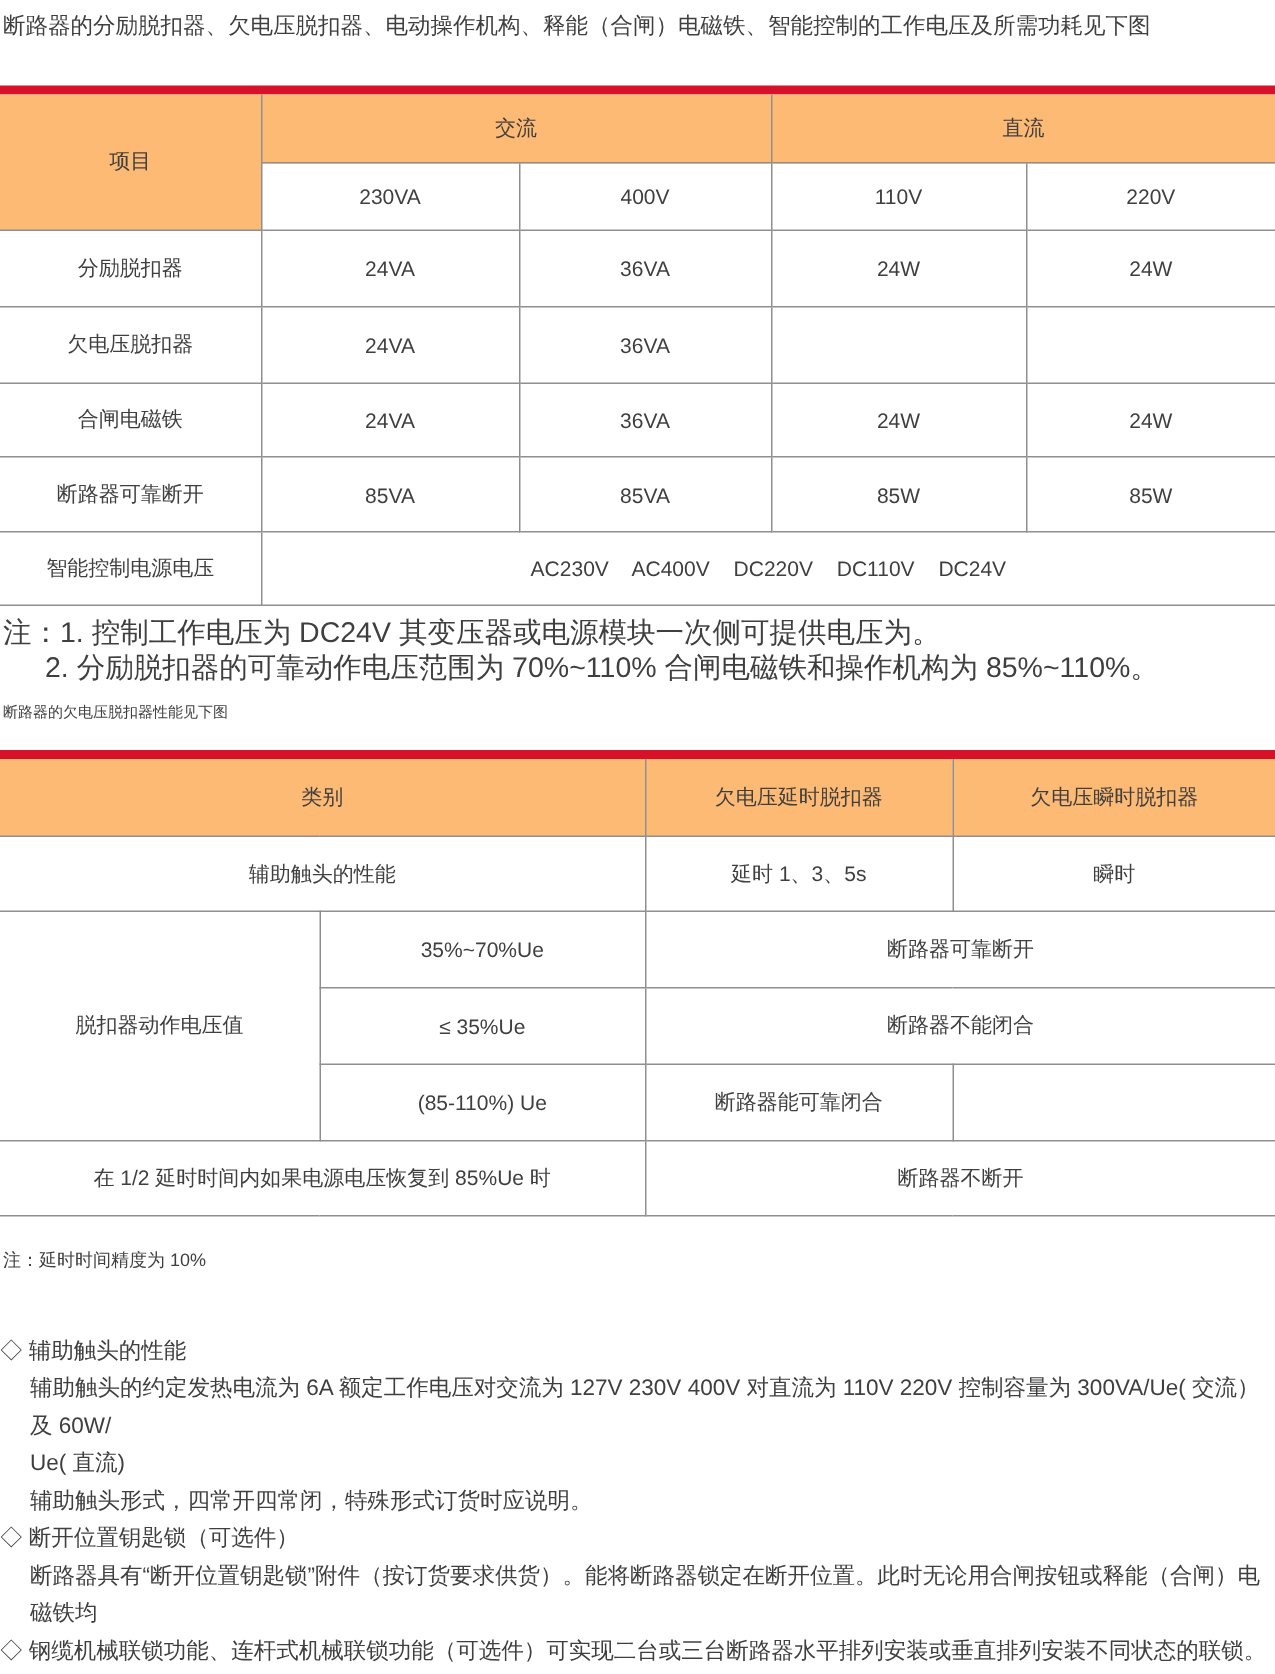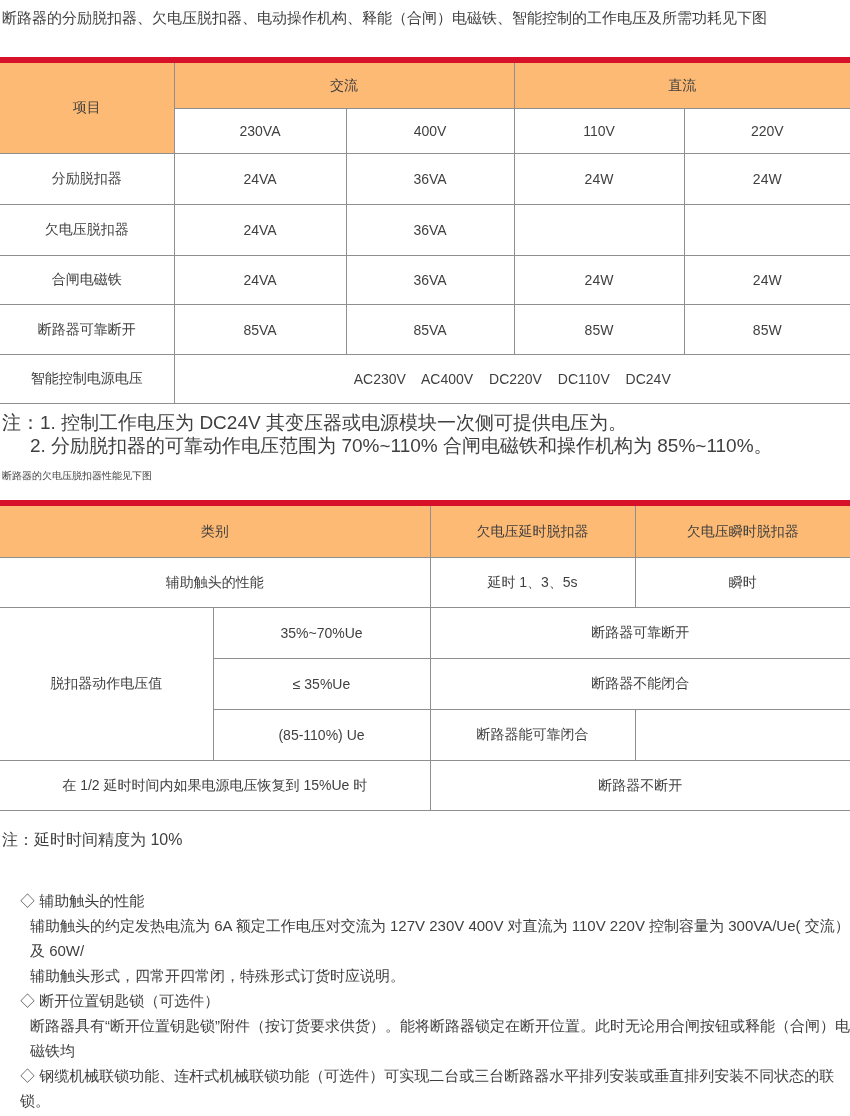--- a/index.html
+++ b/index.html
@@ -24,24 +24,24 @@
   }
   .gray { background:#fdba74; }
   tr.h45 td { height:45px; } tr.h44 td { height:44px; }
   tr.h48 td { height:48px; } tr.h49 td { height:49px; }
   tr.h50 td { height:50px; } tr.h51 td { height:51px; }
   .wsp { word-spacing:12px; }
   .notes { margin:7px 0 0 2px; font-size:19px; line-height:23px; }
   .notes .indent { padding-left:28px; }
   .section-intro { margin:9px 0 0 2px; font-size:10px; line-height:20px; }
   .tablewrap2 { margin-top:14px; }
-  .note2 { margin:19px 0 0 2px; font-size:16px; line-height:20px; }
+  .note2 { margin:19px 0 0 2px; font-size:12px; line-height:20px; }
   .features { margin:38px 0 0 0; font-size:15px; line-height:25px; }
-  .features .f-line { padding-left:0;margin-left:20px; }
-  .features .f-indent { padding-left:30px; }
+  .features .f-line { padding-left:0; }
+  .features .f-indent { padding-left:20px; }
 </style>
 </head>
 <body>
 
 <p class="intro">断路器的分励脱扣器、欠电压脱扣器、电动操作机构、释能（合闸）电磁铁、智能控制的工作电压及所需功耗见下图</p>
 
 <div class="tablewrap">
   <div class="redbar"></div>
   <table>
     <colgroup>
@@ -134,30 +134,31 @@
       <tr class="h50">
         <td>≤ 35%Ue</td>
         <td colspan="2">断路器不能闭合</td>
       </tr>
       <tr class="h50">
         <td>(85-110%) Ue</td>
         <td>断路器能可靠闭合</td>
         <td></td>
       </tr>
       <tr class="h49">
-        <td colspan="2">在 1/2 延时时间内如果电源电压恢复到 15%Ue 时</td>
+        <td colspan="2">在 1/2 延时时间内如果电源电压恢复到 85%Ue 时</td>
         <td colspan="2">断路器不断开</td>
       </tr>
     </tbody>
   </table>
 </div>
 
 <p class="note2">注：延时时间精度为 10%</p>
 
 <div class="features">
   <div class="f-line">◇ 辅助触头的性能</div>
   <div class="f-indent">辅助触头的约定发热电流为 6A 额定工作电压对交流为 127V 230V 400V 对直流为 110V 220V 控制容量为 300VA/Ue( 交流）及 60W/</div>
+  <div class="f-indent">Ue( 直流)</div>
   <div class="f-indent">辅助触头形式，四常开四常闭，特殊形式订货时应说明。</div>
   <div class="f-line">◇ 断开位置钥匙锁（可选件）</div>
   <div class="f-indent">断路器具有“断开位置钥匙锁”附件（按订货要求供货）。能将断路器锁定在断开位置。此时无论用合闸按钮或释能（合闸）电磁铁均</div>
   <div class="f-line">◇ 钢缆机械联锁功能、连杆式机械联锁功能（可选件）可实现二台或三台断路器水平排列安装或垂直排列安装不同状态的联锁。</div>
 
 </div>
 
 </body></html>

